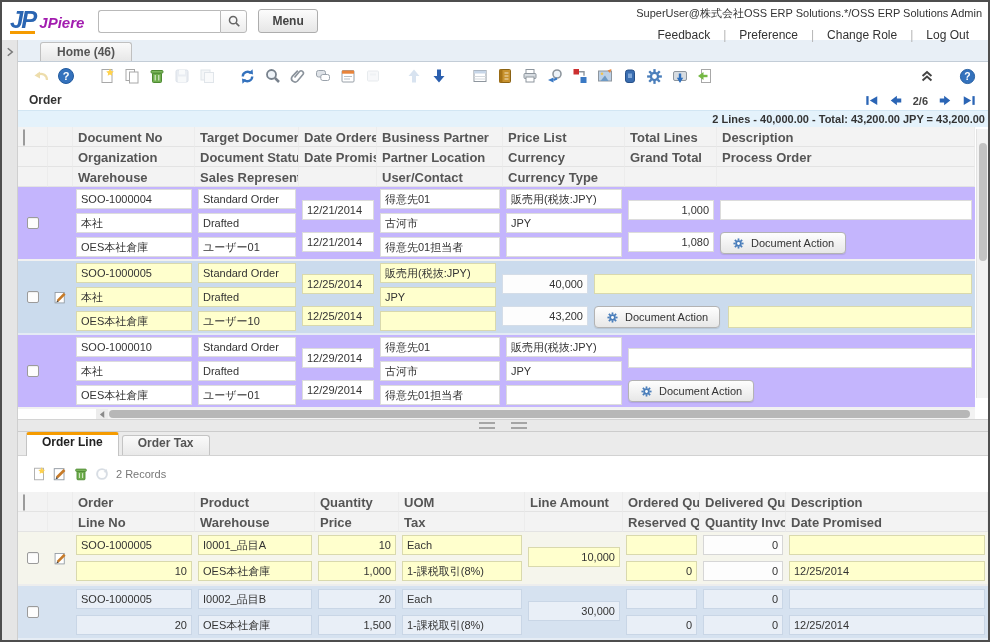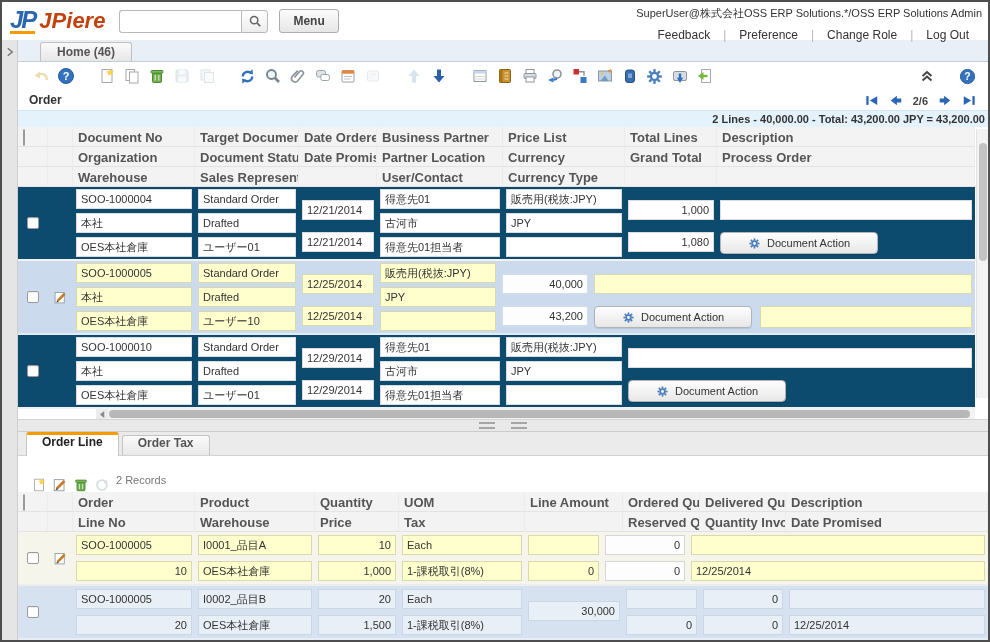--- a/index.html
+++ b/index.html
@@ -3,21 +3,21 @@
 <meta charset="utf-8">
 <style>
 *{margin:0;padding:0;box-sizing:border-box}
 html,body{width:990px;height:642px;overflow:hidden}
 body{font-family:"Liberation Sans","DejaVu Sans",sans-serif;background:#fff;border:2px solid #4e4e4e;position:relative;font-size:11px;color:#333}
 svg{display:block}
 
 .topbar{height:38px;background:#fff;display:flex;align-items:center;padding:0 8px;position:relative}
 .logo{display:flex;align-items:baseline;margin-right:14px;cursor:default}
 .logo-jp{font-weight:bold;font-style:italic;font-size:24px;color:#2a65b2;letter-spacing:-2px;border-bottom:3px solid #f59b00;line-height:22px}
-.logo-name{font-weight:bold;font-style:italic;font-size:22px;color:#c2410c;margin-left:4px}
+.logo-name{font-weight:bold;font-style:italic;font-size:15px;color:#a21caf;margin-left:4px}
 .searchwrap{display:flex;align-items:center}
 .search-input{width:122px;height:23px;border:1px solid #b9b9b9;border-right:none;border-radius:3px 0 0 3px;padding:0 6px;font-size:12px;font-family:inherit}
 .search-btn{height:23px;width:27px;border:1px solid #b9b9b9;border-radius:0 3px 3px 0;background:linear-gradient(#fff,#ececec);display:flex;align-items:center;justify-content:center;cursor:pointer}
 .menu-btn{margin-left:11px;height:24px;padding:0 13px;border:1px solid #adadad;border-radius:3px;background:linear-gradient(#fcfcfc,#e6e6e6);font-size:12px;font-weight:bold;color:#444;cursor:pointer;font-family:inherit}
 .user-area{position:absolute;right:6px;top:4px;text-align:right}
 .user-info{font-size:11px;color:#333}
 .user-links{margin-top:7px;display:flex;justify-content:flex-end;align-items:center;font-size:12px}
 .user-links span.lnk{padding:0 13px;color:#333;cursor:pointer}
 .user-links span.sep{color:#b5b5b5}
 
@@ -43,43 +43,43 @@
 
 .gridwrap{position:relative;padding-right:13px;background:#fff}
 .vscroll{position:absolute;right:0;top:2px;bottom:11px;width:12px;background:#f3f3f3;border-left:1px solid #e2e2e2}
 .vthumb{position:absolute;top:14px;left:1.5px;width:8px;height:118px;background:#c3c3c3;border-radius:4px}
 .hscroll{height:10px;background:#f3f3f3;margin-left:78px;margin-right:13px;position:relative}
 .harrow{position:absolute;left:0;top:0;width:12px;height:10px;display:flex;align-items:center;justify-content:center;background:#ececec}
 .hthumb{position:absolute;left:13px;right:5px;top:1px;height:8px;background:#b7b7b7;border-radius:4px}
 .hdr{display:flex;background:#f3f3f3}
 .h{font-size:13px;font-weight:bold;color:#555;padding:3px 5px;border-bottom:1px solid #e3e3e3;border-right:1px solid #ececec;height:20px;white-space:nowrap;overflow:hidden;cursor:pointer}
 .c-cb{width:30px}.c-ind{width:25px}.c1{width:122px}.c2{width:104px}.c3{width:78px}.c4{width:126px}.c5{width:122px}.c6{width:92px}.c7{flex:1}
-.trec{display:flex;border-bottom:2px solid #f1f1f1;background:#0c4a6e}
+.trec{display:flex;border-bottom:2px solid #f1f1f1;background:#c4b5fd}
 .trec.sel{background:#cbdbed;border-bottom-color:#e4ebf4}
 .tcol{padding:2px 3px;display:flex;flex-direction:column;gap:4px}
 .tcol.off{padding-top:13px;gap:12px}
 .cell{height:20px;border:1px solid #dcdcdc;background:#fff;font-size:11px;color:#333;padding:2px 4px;white-space:nowrap;overflow:hidden;line-height:14px;cursor:text}
 .sel .cell{background:#ffffcd;border-color:#d9d9ad}
 .sel .cell.ro{background:#fdfdfd;border-color:#d4dde8}
 .cell.num{text-align:right}
 .cbwrap{display:flex;align-items:center;justify-content:center;flex:1}
 .cb{width:12px;height:12px;border:1px solid #9b9b9b;border-radius:2px;background:#fdfdfd;cursor:pointer;box-shadow:inset 0 1px 1px rgba(0,0,0,.06)}
 .indwrap{display:flex;align-items:center;justify-content:center;flex:1}
 .actionrow{display:flex;align-items:center;gap:8px}
-.doc-action{display:inline-flex;align-items:center;gap:6px;height:22px;padding:0 27px;border:1px solid #b3b3b3;border-radius:4px;background:linear-gradient(#fefefe,#e7e7e7);font-size:11px;color:#333;cursor:pointer;font-family:inherit;box-shadow:0 1px 1px rgba(0,0,0,.1)}
+.doc-action{display:inline-flex;align-items:center;gap:6px;height:22px;padding:0 11px;border:1px solid #b3b3b3;border-radius:4px;background:linear-gradient(#fefefe,#e7e7e7);font-size:11px;color:#333;cursor:pointer;font-family:inherit;box-shadow:0 1px 1px rgba(0,0,0,.1)}
 .action-extra{flex:1;height:22px}
 .sel .action-extra{background:#ffffcd;border:1px solid #d9d9ad}
 
 .splitter{height:13px;background:#e9e9e9;border-top:1px solid #d4d4d4;border-bottom:1px solid #cccccc;display:flex;align-items:center;justify-content:center;gap:16px;cursor:row-resize}
 .grip{width:16px;height:7px;border-top:2px solid #a5a5a5;border-bottom:2px solid #a5a5a5}
 
 .bottabs{height:24px;background:#ebebeb;border-bottom:1px solid #d2d2d2;display:flex;align-items:flex-end;padding-left:8px;gap:3px}
 .btab{height:20px;background:linear-gradient(#fafafa,#e9e9e9);border:1px solid #c4c4c4;border-bottom:none;border-radius:3px 3px 0 0;padding:0 15px;font-size:12px;font-weight:bold;color:#555;display:flex;align-items:flex-start;cursor:pointer}
 .btab.active{height:24px;background:#fff;border-top:3px solid #f59b00;color:#222;margin-bottom:-1px}
-.bottoolbar{height:22px;background:#fff;display:flex;gap:0;padding:18px 10px}
+.bottoolbar{height:22px;background:#fff;display:flex;align-items:center;gap:0;padding:18px 10px}
 .records-label{font-size:11px;color:#777;margin-left:4px}
 .b-cb{width:30px}.b-ind{width:25px}.b1{width:122px}.b2{width:120px}.b3{width:84px}.b4{width:126px}.b5{width:98px}.b6{width:77px}.b7{width:86px}.b8{flex:1}
 .lrec{display:flex;background:#fff;border-bottom:2px solid #ededed}
 .lrec.sel{background:#f5f5ec}
 .lrec.alt{background:#d6e2f0;border-bottom-color:#e6edf5}
 .lrec .tcol{padding:3px;gap:6px}
 .lrec .tcol.off{padding-top:15px}
 .lrec.sel .cell{background:#ffffcd;border-color:#d9d9ad}
 .lrec.sel .cell.ro{background:#fdfdfd;border-color:#d6d6d6}
 .lrec.alt .cell{background:#e9eff7;border-color:#c9d6e6}
@@ -674,20 +674,23 @@
         <div class="cell">OES本社倉庫</div>
       </div>
       <div class="tcol b3">
         <div class="cell num">10</div>
         <div class="cell num">1,000</div>
       </div>
       <div class="tcol b4">
         <div class="cell">Each</div>
         <div class="cell">1-課税取引(8%)</div>
       </div>
+      <div class="tcol b5 off">
+        <div class="cell num">10,000</div>
+      </div>
       <div class="tcol b6">
         <div class="cell num"></div>
         <div class="cell num">0</div>
       </div>
       <div class="tcol b7">
         <div class="cell num ro">0</div>
         <div class="cell num ro">0</div>
       </div>
       <div class="tcol b8">
         <div class="cell"></div>

